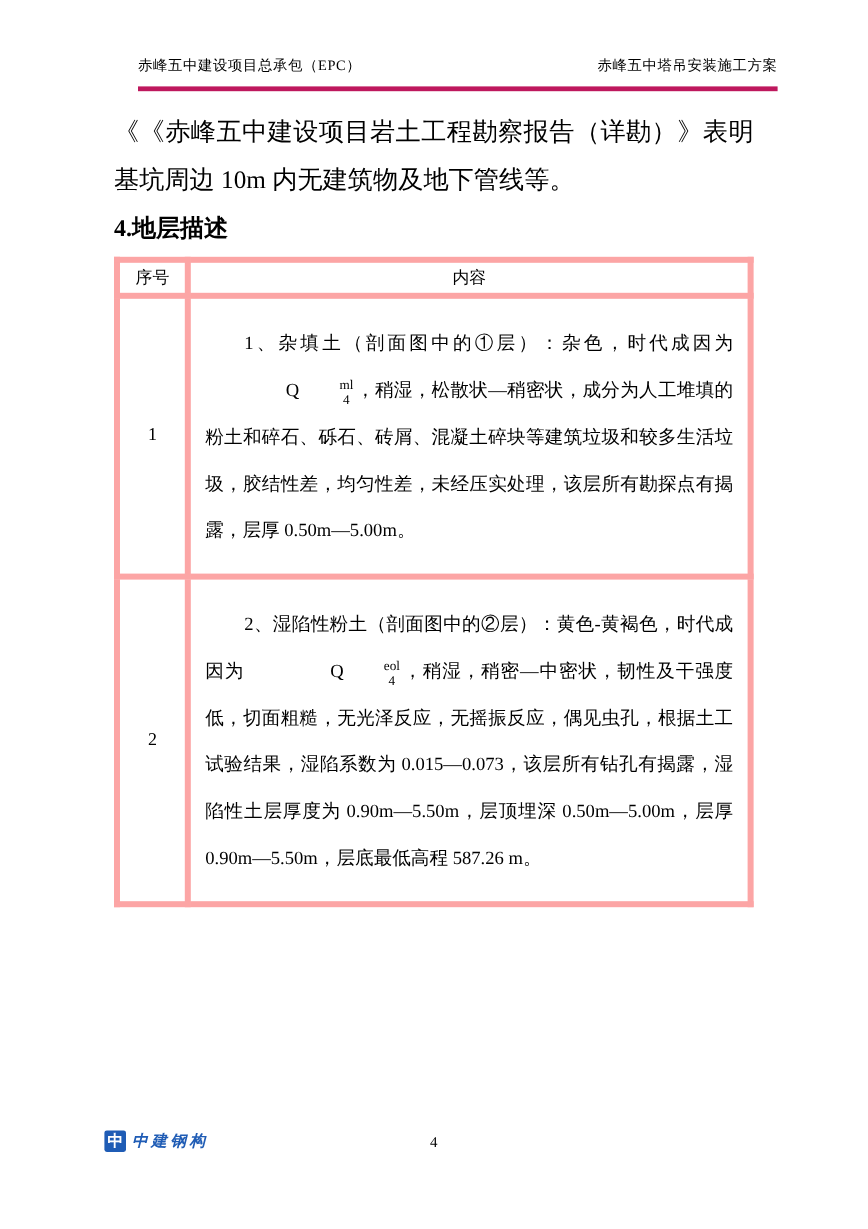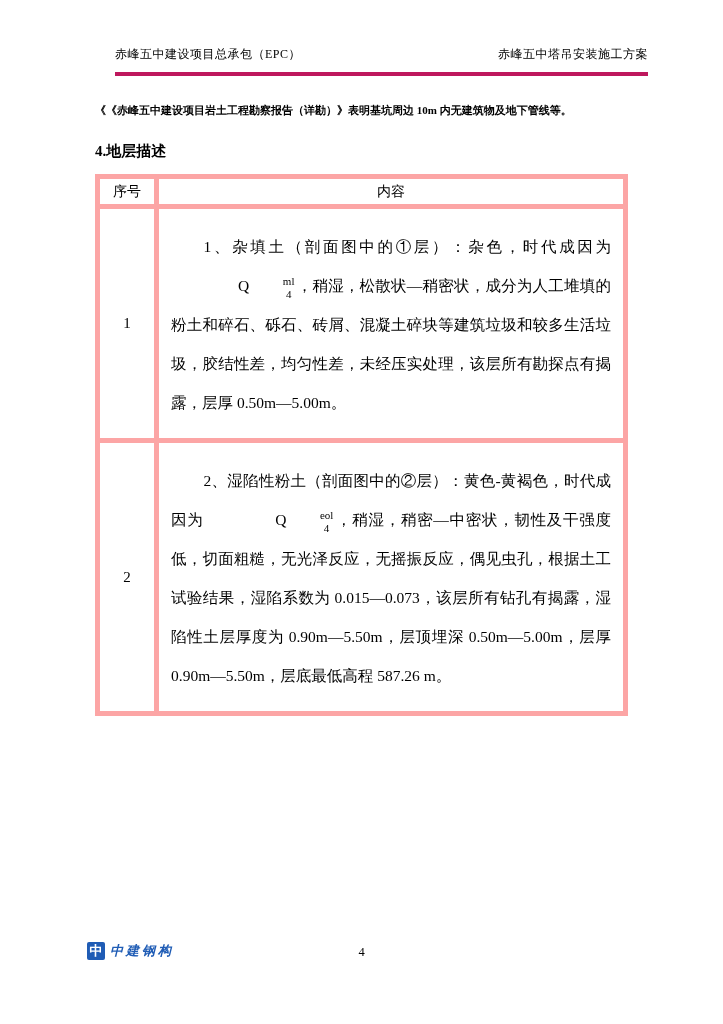--- a/index.html
+++ b/index.html
@@ -16,22 +16,22 @@
   .header {
     position:absolute; top:46px; left:95px; width:533px;
     display:flex; justify-content:space-between; align-items:flex-end;
     font-size:12px; letter-spacing:0.5px;
     border-bottom:4px solid #be185d;
     padding-bottom:9px;
     margin-left:20px;
   }
   
   .content { position:absolute; top:90px; left:95px; width:533px; }
-  .intro { margin:0; font-size:11px; line-height:40px; text-align:justify;font-weight:bold; }
-  .heading { margin:2px 0 0 0; font-size:15px; font-weight:bold; line-height:38px; }
+  .intro { margin:0; font-size:21px; line-height:40px; text-align:justify; }
+  .heading { margin:2px 0 0 0; font-size:20px; font-weight:bold; line-height:38px; }
   .lead { margin:0; font-size:15.5px; line-height:38px; text-indent:2.2em; }
 
   
   table.layer-table { width:100%; border-collapse:collapse; margin-top:4px; table-layout:fixed; }
   .layer-table th, .layer-table td { border:5px solid #fca5a5; }
   .layer-table th { font-size:14px; font-weight:normal; height:25px; text-align:center; padding:0; }
   th.col-no, td.col-no { width:54px; }
   td.col-no { text-align:center; vertical-align:middle; font-size:15px; }
   td.col-content { padding:0 12px; vertical-align:top; }
   .cell-text {

